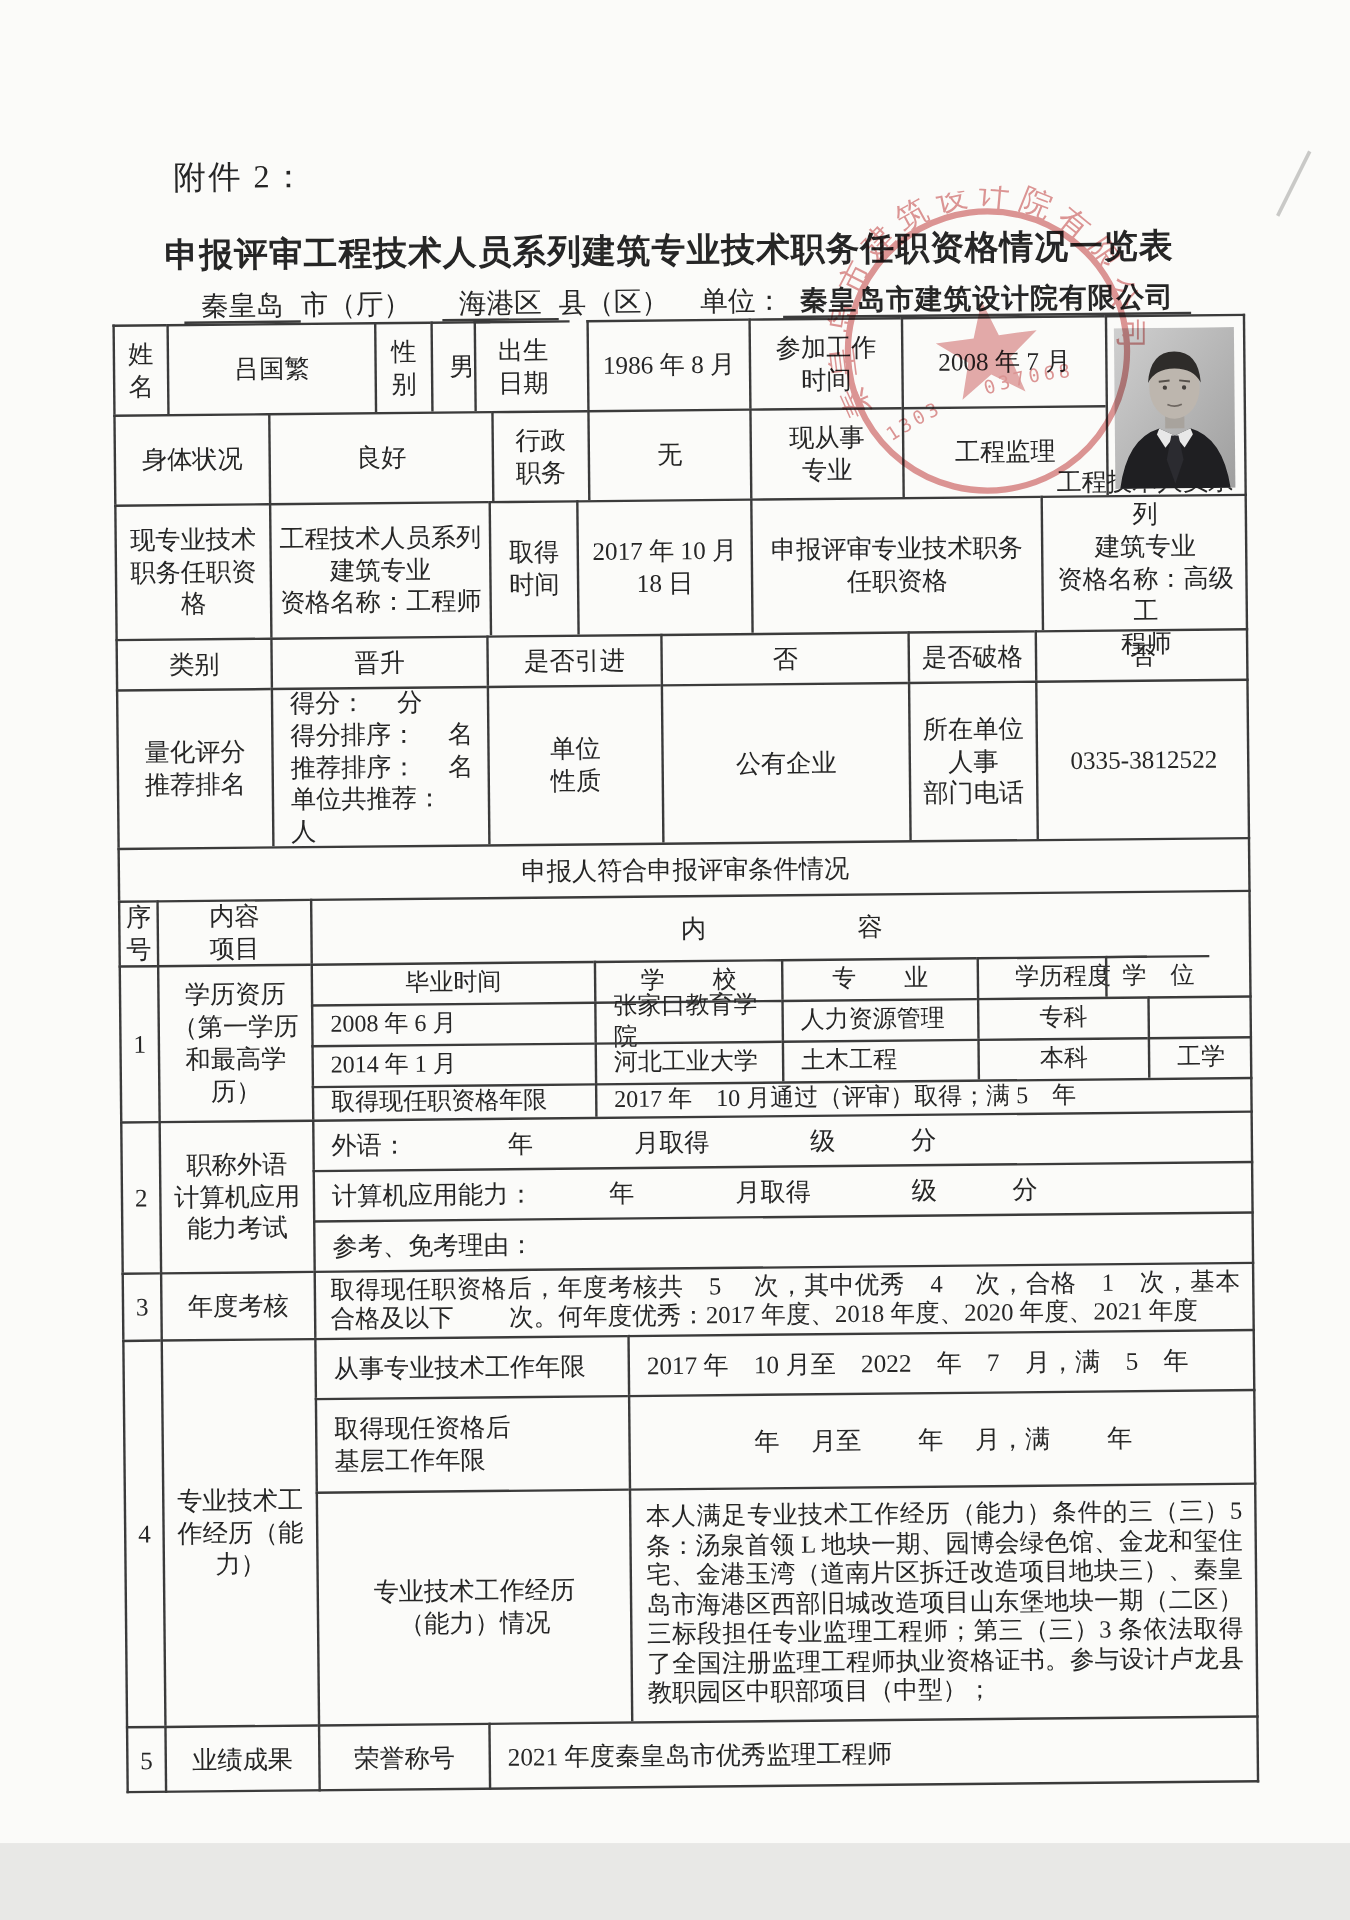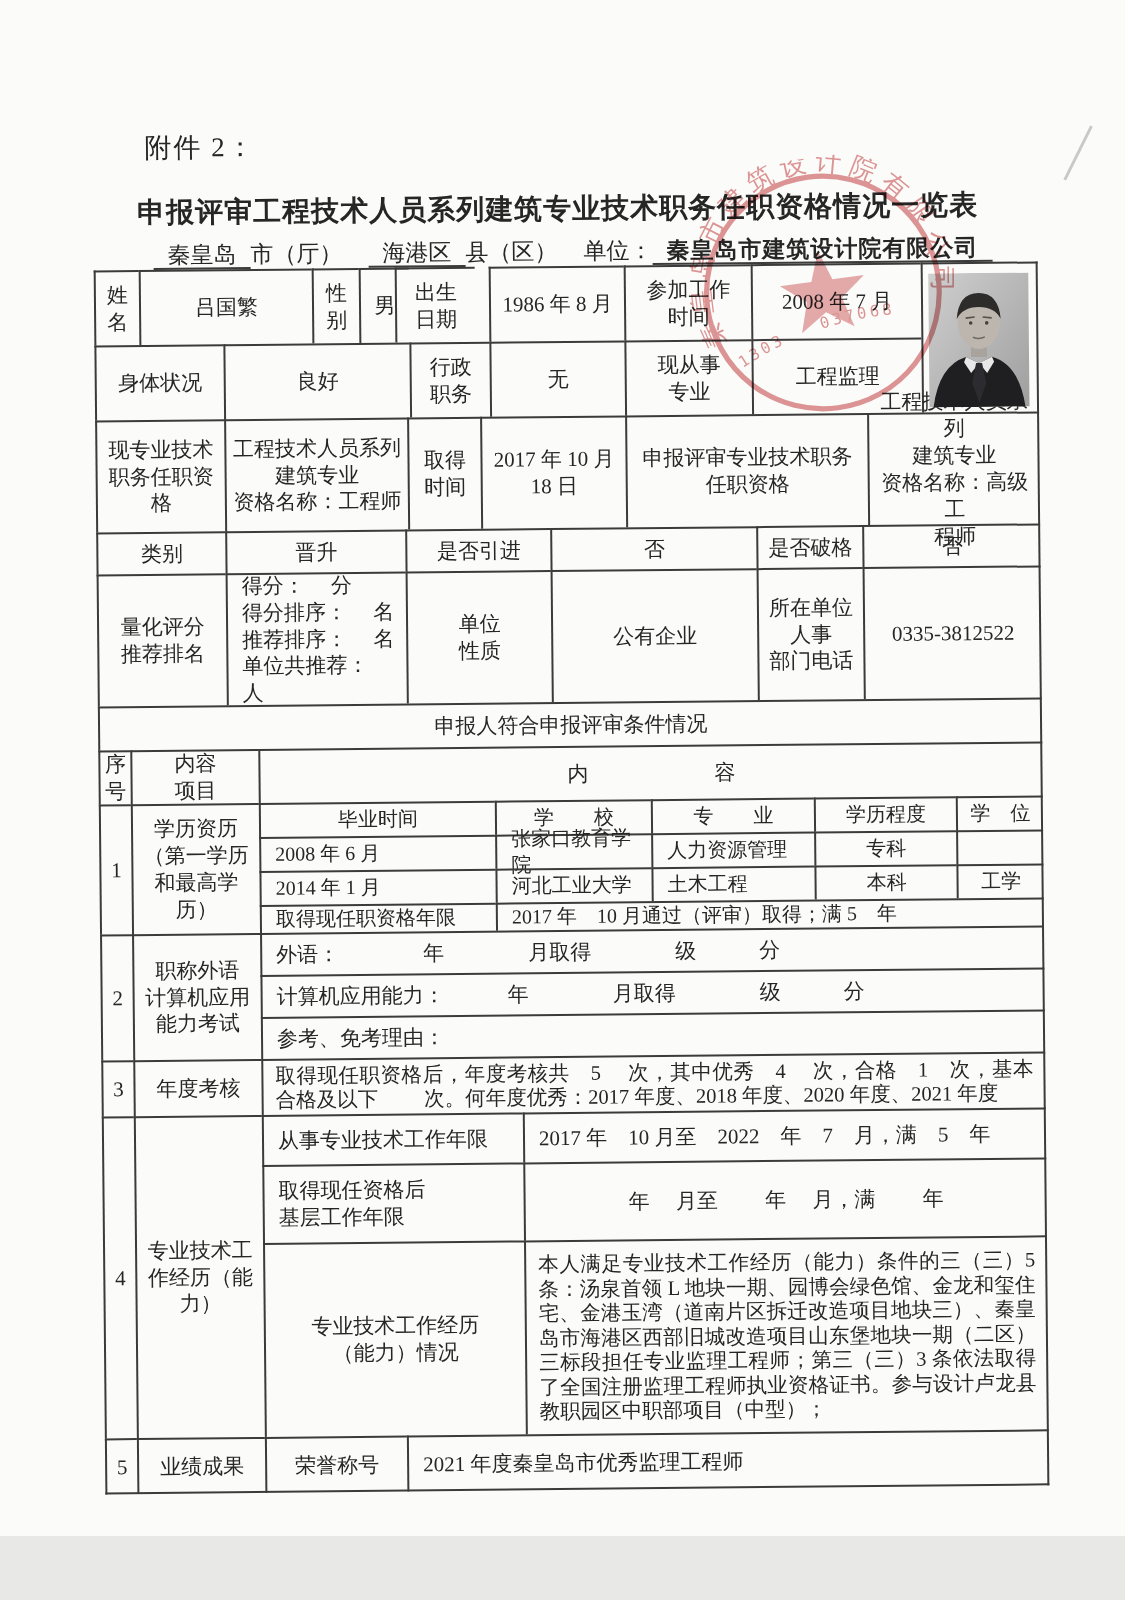--- a/index.html
+++ b/index.html
@@ -112,21 +112,21 @@
 
   <div class="c" style="left:98px;top:800px;width:32px;height:130px">1</div>
   <div class="c" style="left:130px;top:800px;width:128px;height:130px">学历资历
 （第一学历
 和最高学
 历）</div>
   <div class="c sm" style="left:258px;top:800px;width:236px;height:34px">毕业时间</div>
   <div class="c sm" style="left:494px;top:800px;width:156px;height:34px">学　　校</div>
   <div class="c sm" style="left:650px;top:800px;width:163px;height:34px">专　　业</div>
   <div class="c sm" style="left:813px;top:800px;width:142px;height:34px">学历程度</div>
-  <div class="c sm" style="left:955px;top:800px;width:87px;height:34px">学　位</div>
+  <div class="c sm" style="left:920px;top:800px;width:87px;height:34px">学　位</div>
 
   <div class="c sm tl" style="left:258px;top:834px;width:236px;height:34px">2008 年 6 月</div>
   <div class="c sm tl" style="left:494px;top:834px;width:156px;height:34px">张家口教育学院</div>
   <div class="c sm tl" style="left:650px;top:834px;width:163px;height:34px">人力资源管理</div>
   <div class="c sm" style="left:813px;top:834px;width:142px;height:34px">专科</div>
   <div class="c sm" style="left:955px;top:834px;width:87px;height:34px"></div>
 
   <div class="c sm tl" style="left:258px;top:868px;width:236px;height:34px">2014 年 1 月</div>
   <div class="c sm tl" style="left:494px;top:868px;width:156px;height:34px">河北工业大学</div>
   <div class="c sm tl" style="left:650px;top:868px;width:163px;height:34px">土木工程</div>

